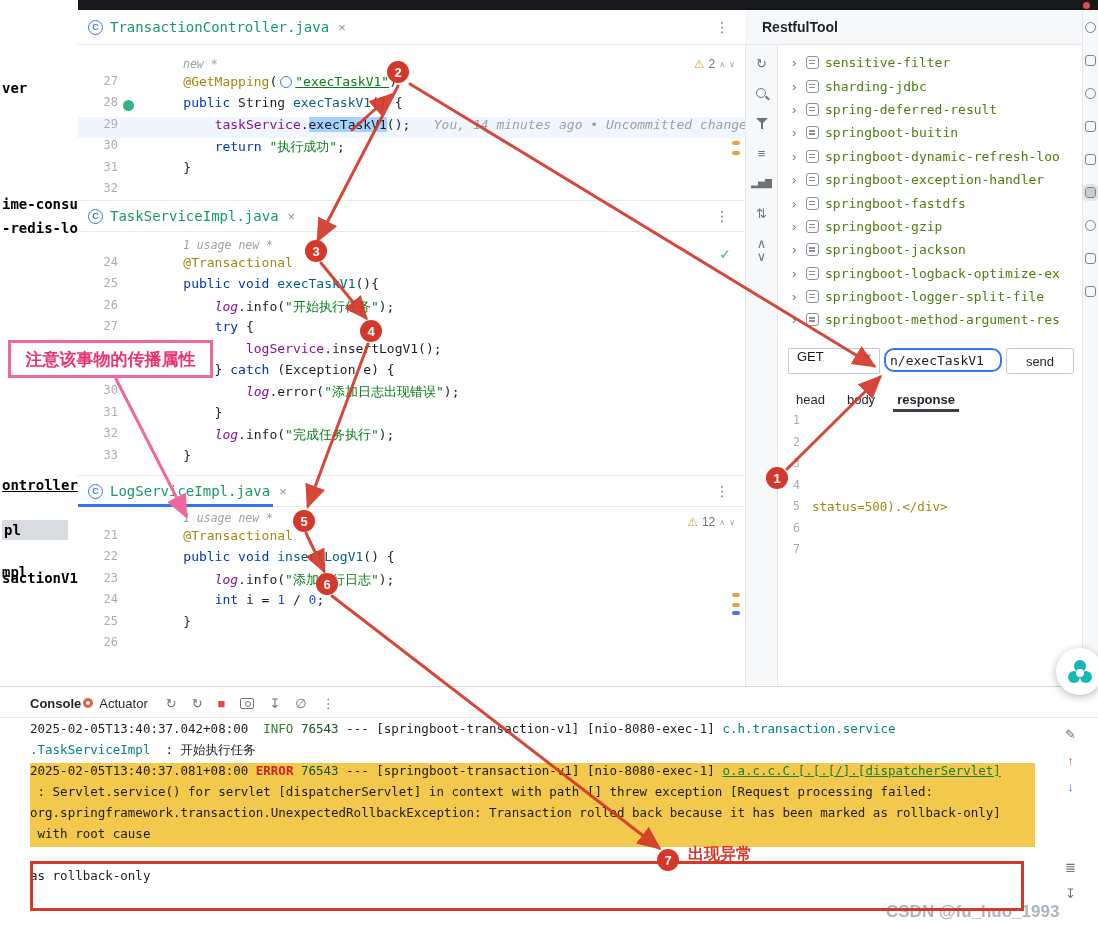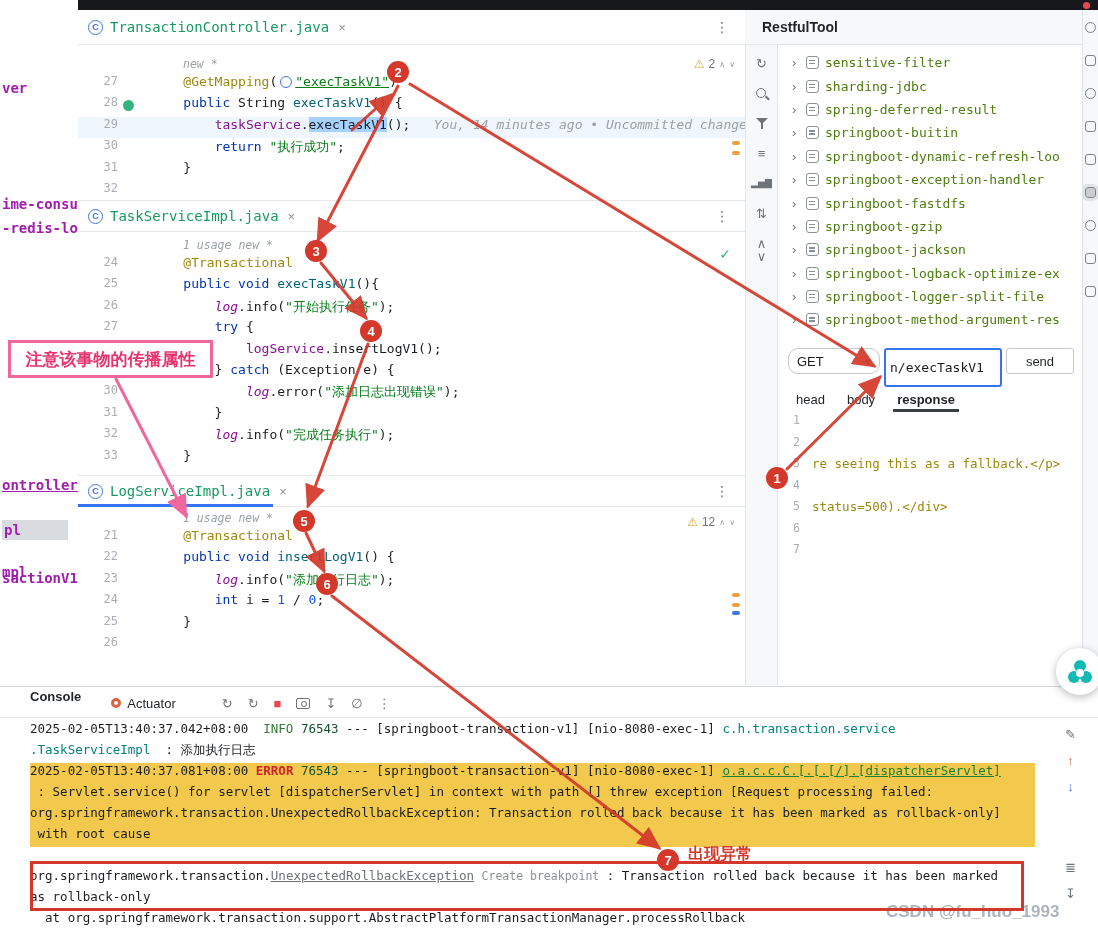--- a/index.html
+++ b/index.html
@@ -3,21 +3,21 @@
 <meta charset="utf-8">
 <style>
 *{box-sizing:border-box;margin:0;padding:0}
 html,body{width:1098px;height:933px}
 body{position:relative;font-family:"Liberation Sans",sans-serif;background:#fff;overflow:hidden;color:#1b1d20}
 
 .titlebar{position:absolute;left:78px;top:0;width:1020px;height:10px;background:#17181b;z-index:5}
 .reddot{position:absolute;right:8px;top:2px;width:7px;height:7px;border-radius:50%;background:#e5484d}
 
 .leftstrip{position:absolute;left:0;top:0;width:78px;height:933px;background:#fff;z-index:1}
-.frag{position:absolute;left:2px;font:600 14px "DejaVu Sans Mono","Liberation Mono",monospace;color:#a21caf;white-space:nowrap}
+.frag{position:absolute;left:2px;font:600 14px "DejaVu Sans Mono","Liberation Mono",monospace;color:#000000;white-space:nowrap}
 .fraghl{background:#d8dce1;width:66px;margin-top:-2px;padding:2px 0 2px 2px}
 
 .editor{position:absolute;left:78px;top:10px;width:667px;height:675px;background:#fff;z-index:2}
 .tabbar{position:absolute;left:0;width:100%;background:#fff;border-bottom:1px solid #e8eaec;display:flex;align-items:center;gap:7px;padding-left:10px}
 .tablabel{font:14px "DejaVu Sans Mono","Liberation Mono",monospace;color:#169a62}
 .ficon{width:15px;height:15px;border:1.5px solid #3f76e0;border-radius:50%;color:#3f76e0;font:bold 9px "Liberation Sans",sans-serif;display:flex;align-items:center;justify-content:center;flex:none}
 .closex{color:#8c9097;font-size:13px;margin-left:2px}
 .moredots{position:absolute;right:16px;color:#6e7378;font-size:14px}
 .pane{position:absolute;left:0;width:100%;background:#fff;overflow:hidden}
 .prehint{padding-left:105px;font:italic 11.5px "DejaVu Sans Mono",monospace;color:#9aa0a6;height:19px;line-height:19px}
@@ -51,39 +51,39 @@
 .twolines{display:flex;flex-direction:column;align-items:center;line-height:7px;font-size:9px}
 .rtheader{position:absolute;left:745px;top:10px;width:337px;height:35px;background:#f7f8fa;border-bottom:1px solid #e3e5e8;display:flex;align-items:center;padding-left:17px;z-index:2}
 .rttitle{font:bold 14px "Liberation Sans",sans-serif;color:#1f2328}
 .rtmain{position:absolute;left:778px;top:45px;width:304px;height:640px;background:#fff;z-index:2}
 .trow{display:flex;align-items:center;height:23.4px;gap:6px;padding-left:14px}
 .chev{color:#72767d;font-size:13px;width:8px}
 .tico{width:13px;height:13px;border:1.5px solid #8a8f98;border-radius:3px;flex:none;position:relative}
 .tico::before{content:'';position:absolute;left:2px;top:3px;width:6px;height:1.3px;background:#8a8f98;box-shadow:0 3px 0 #8a8f98}
 .tlabel{font:13px "DejaVu Sans Mono","Liberation Mono",monospace;color:#4d7c0f;white-space:nowrap}
 .reqrow{position:absolute;top:303px;left:0;width:100%;height:28px}
-.methodsel{position:absolute;left:10px;top:0;width:92px;height:26px;border:1px solid #c6c8cd;border-radius:10px;background:#fff;display:flex;align-items:center;justify-content:space-between;padding:0 8px;font:13px "Liberation Sans",sans-serif}
-.urlinput{position:absolute;left:106px;top:0;width:118px;height:39px;border:2px solid #3574F0;border-radius:3px;background:#fff;font:13px "DejaVu Sans Mono",monospace;padding:0 4px;color:#1b1d20}
+.methodsel{position:absolute;left:10px;top:0;width:92px;height:26px;border:1px solid #c6c8cd;border-radius:1px;background:#fff;display:flex;justify-content:space-between;padding:0 8px;font:13px "Liberation Sans",sans-serif}
+.urlinput{position:absolute;left:106px;top:0;width:118px;height:24px;border:2px solid #3574F0;border-radius:10px;background:#fff;font:13px "DejaVu Sans Mono",monospace;padding:0 4px;color:#1b1d20}
 .sendbtn{position:absolute;left:228px;top:0;width:68px;height:26px;border:1px solid #c6c8cd;border-radius:3px;background:#fff;font:13px "Liberation Sans",sans-serif;color:#1f2328}
 .rttabs{position:absolute;top:341px;left:0;width:100%;height:26px;display:flex;gap:22px;padding-left:18px;font:13px "Liberation Sans",sans-serif;color:#1f2328;align-items:center}
 .rttab{position:relative}
 .rttab.active{font-weight:bold}
 .rttab.active::after{content:'';position:absolute;left:-4px;right:-4px;bottom:-5px;height:3px;background:#3b3e42}
 .respwrap{position:absolute;top:368px;left:0;width:100%}
 .rrow{display:flex;height:21.5px;line-height:21.5px;font:12.5px "DejaVu Sans Mono",monospace}
 .rnum{width:22px;text-align:right;color:#a9adb3;flex:none;font-size:11.5px}
 .rtxt{padding-left:12px;color:#9E880D;white-space:pre}
 
 .edge{position:absolute;left:1082px;top:10px;width:16px;height:923px;background:#f7f8fa;border-left:1px solid #e3e5e8;z-index:2;display:flex;flex-direction:column;align-items:center;padding-top:12px;gap:22px}
 .eic{width:11px;height:11px;border:1.5px solid #7c8289;border-radius:3px;flex:none}
 .eic.round{border-radius:50%}
 .eic.sel{outline:3px solid #dfe2e6;background:#c9cdd2}
 
 .console{position:absolute;left:0;top:686px;width:1098px;height:247px;background:#fff;border-top:1px solid #d4d7da;z-index:2}
-.ctabbar{position:absolute;left:30px;top:2px;height:28px;display:flex;gap:30px}
+.ctabbar{position:absolute;left:30px;top:2px;height:28px;display:flex;align-items:center;gap:2px}
 .ctab{font:600 13px "Liberation Sans",sans-serif;color:#1f2328}
 .ctab2{font:13px "Liberation Sans",sans-serif;color:#1f2328;display:flex;gap:6px;align-items:center}
 .acticon{width:10px;height:10px;border:3px solid #e0633f;border-radius:50%;flex:none}
 .cicons{display:flex;gap:15px;margin-left:16px;color:#6e7378;font-size:13px;align-items:center}
 .stopred{color:#e5484d}
 .cam{position:relative;width:14px;height:11px;border:1.5px solid #6e7378;border-radius:2px}
 .cam::after{content:'';position:absolute;left:4px;top:2px;width:4px;height:4px;border:1.5px solid #6e7378;border-radius:50%}
 .cdivider{position:absolute;left:0;top:30px;width:100%;height:1px;background:#e4e6e9}
 .clog{position:absolute;left:30px;top:34px;width:1005px}
 .lrow{height:21px;line-height:21px;font:12.5px "DejaVu Sans Mono","Liberation Mono",monospace;white-space:pre;color:#1b1d20}
@@ -386,21 +386,20 @@
       <div class="rrow">
         <span class="rnum">1</span>
         <span class="rtxt"></span>
       </div>
       <div class="rrow">
         <span class="rnum">2</span>
         <span class="rtxt"></span>
       </div>
       <div class="rrow">
         <span class="rnum">3</span>
-        <span class="rtxt">re seeing this as a fallback.&lt;/p&gt;</span>
       </div>
       <div class="rrow">
         <span class="rnum">4</span>
         <span class="rtxt"></span>
       </div>
       <div class="rrow">
         <span class="rnum">5</span>
         <span class="rtxt">status=500).&lt;/div&gt;</span>
       </div>
       <div class="rrow">
@@ -439,29 +438,27 @@
       <span class="stopred">■</span>
       <span class="cam"></span>
       <span>↧</span>
       <span>∅</span>
       <span>⋮</span>
     </span>
   </div>
   <div class="cdivider"></div>
   <div class="clog">
       <div class="lrow"><span>2025-02-05T13:40:37.042+08:00  </span><span class="inf">INFO</span><span> </span><span class="pid">76543</span><span> --- [springboot-transaction-v1] [nio-8080-exec-1] </span><span class="lnk">c.h.transaction.service</span></div>
-      <div class="lrow"><span class="lnk">.TaskServiceImpl</span><span>  : 添加执行日志</span></div>
+      <div class="lrow"><span class="lnk">.TaskServiceImpl</span><span>  : 开始执行任务</span></div>
       <div class="lrow warn"><span>2025-02-05T13:40:37.081+08:00 </span><span class="errk">ERROR</span><span> </span><span class="pid">76543</span><span> --- [springboot-transaction-v1] [nio-8080-exec-1] </span><span class="lnkg">o.a.c.c.C.[.[.[/].[dispatcherServlet]</span></div>
       <div class="lrow warn"><span> : Servlet.service() for servlet [dispatcherServlet] in context with path [] threw exception [Request processing failed:</span></div>
       <div class="lrow warn"><span>org.springframework.transaction.UnexpectedRollbackException: Transaction rolled back because it has been marked as rollback-only]</span></div>
       <div class="lrow warn"><span> with root cause</span></div>
       <div class="lrow"></div>
-      <div class="lrow"><span>org.springframework.transaction.</span><span class="exl">UnexpectedRollbackException</span><span> </span><span class="gry">Create breakpoint</span><span> : Transaction rolled back because it has been marked</span></div>
       <div class="lrow"><span>as rollback-only</span></div>
-      <div class="lrow"><span>  at org.springframework.transaction.support.AbstractPlatformTransactionManager.processRollback</span></div>
     </div>
   <div class="cgutter">
     <span>✎</span>
     <span class="upred">↑</span>
     <span class="dnblue">↓</span>
     <span style="margin-top:55px">≣</span>
     <span>↧</span>
   </div>
 </div>
 

